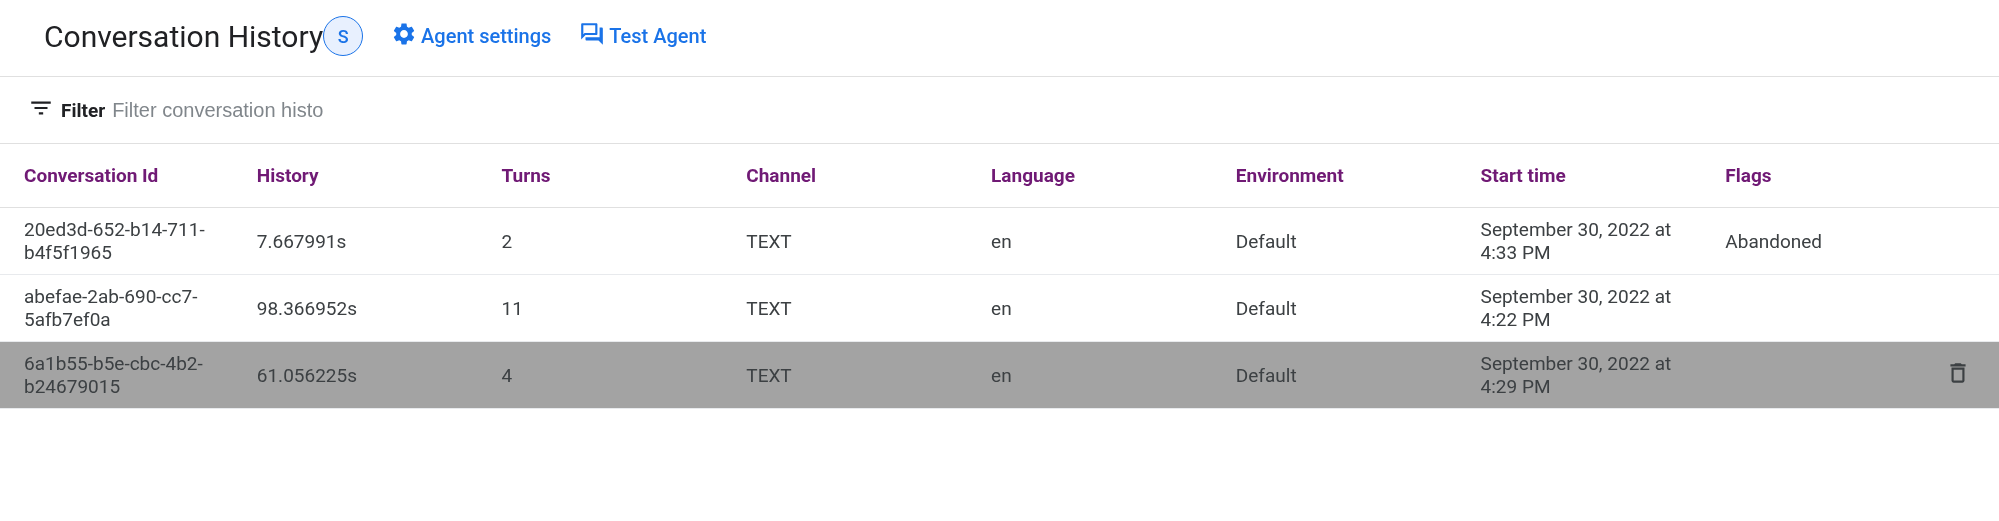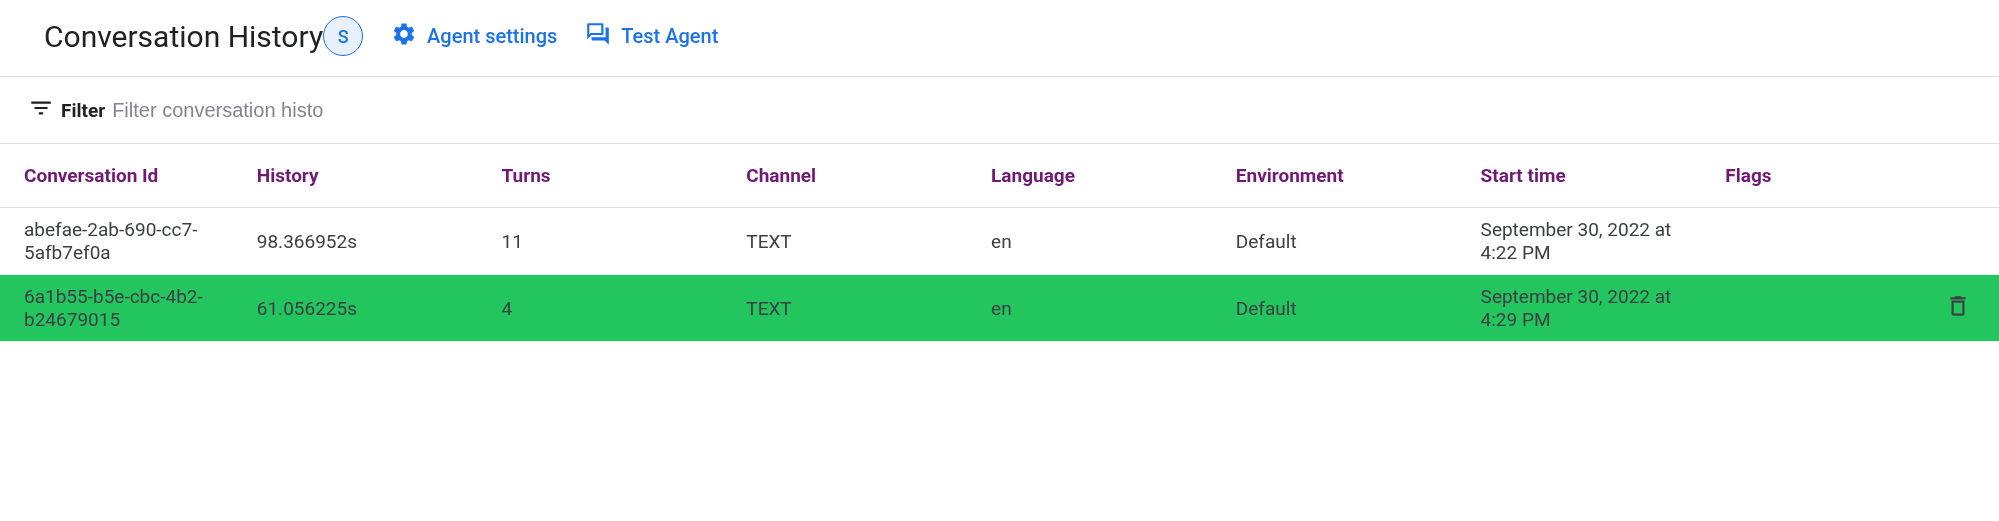--- a/index.html
+++ b/index.html
@@ -39,21 +39,21 @@
       display: flex;
       align-items: center;
       justify-content: center;
       font-size: 18px;
       font-weight: 500;
       color: #1a73e8;
     }
     .header-link {
       display: flex;
       align-items: center;
-      gap: 10px;
+      gap: 4px;
       color: #1a73e8;
       font-size: 20px;
       font-weight: 500;
       cursor: pointer;
       text-decoration: none;
     }
     .header-link svg {
       width: 26px;
       height: 26px;
       fill: #1a73e8;
@@ -104,21 +104,21 @@
       padding: 10px 12px;
       font-size: 19px;
       color: #3c4043;
       border-bottom: 1px solid #e8eaed;
       vertical-align: middle;
     }
     tbody td:first-child {
       padding-left: 24px;
     }
     tbody tr.highlighted {
-      background: #22c55e;
+      background: #a3a3a3;
     }
     .col-id { width: 12%; }
     .col-duration { width: 12%; }
     .col-turns { width: 12%; }
     .col-channel { width: 12%; }
     .col-language { width: 12%; }
     .col-environment { width: 12%; }
     .col-start { width: 12%; }
     .col-flags { width: 10%; }
     .col-actions { width: 4%; }
@@ -179,20 +179,31 @@
       <th class="col-turns">Turns</th>
       <th class="col-channel">Channel</th>
       <th class="col-language">Language</th>
       <th class="col-environment">Environment</th>
       <th class="col-start">Start time</th>
       <th class="col-flags">Flags</th>
       <th class="col-actions"></th>
     </tr>
   </thead>
   <tbody id="table-body">
+  <tr>
+        <td>20ed3d-652-b14-711-b4f5f1965</td>
+        <td>7.667991s</td>
+        <td>2</td>
+        <td>TEXT</td>
+        <td>en</td>
+        <td>Default</td>
+        <td>September 30, 2022 at 4:33 PM</td>
+        <td>Abandoned</td>
+        <td class="actions-cell"></td>
+      </tr>
       <tr>
         <td>abefae-2ab-690-cc7-5afb7ef0a</td>
         <td>98.366952s</td>
         <td>11</td>
         <td>TEXT</td>
         <td>en</td>
         <td>Default</td>
         <td>September 30, 2022 at 4:22 PM</td>
         <td></td>
         <td class="actions-cell"></td>

